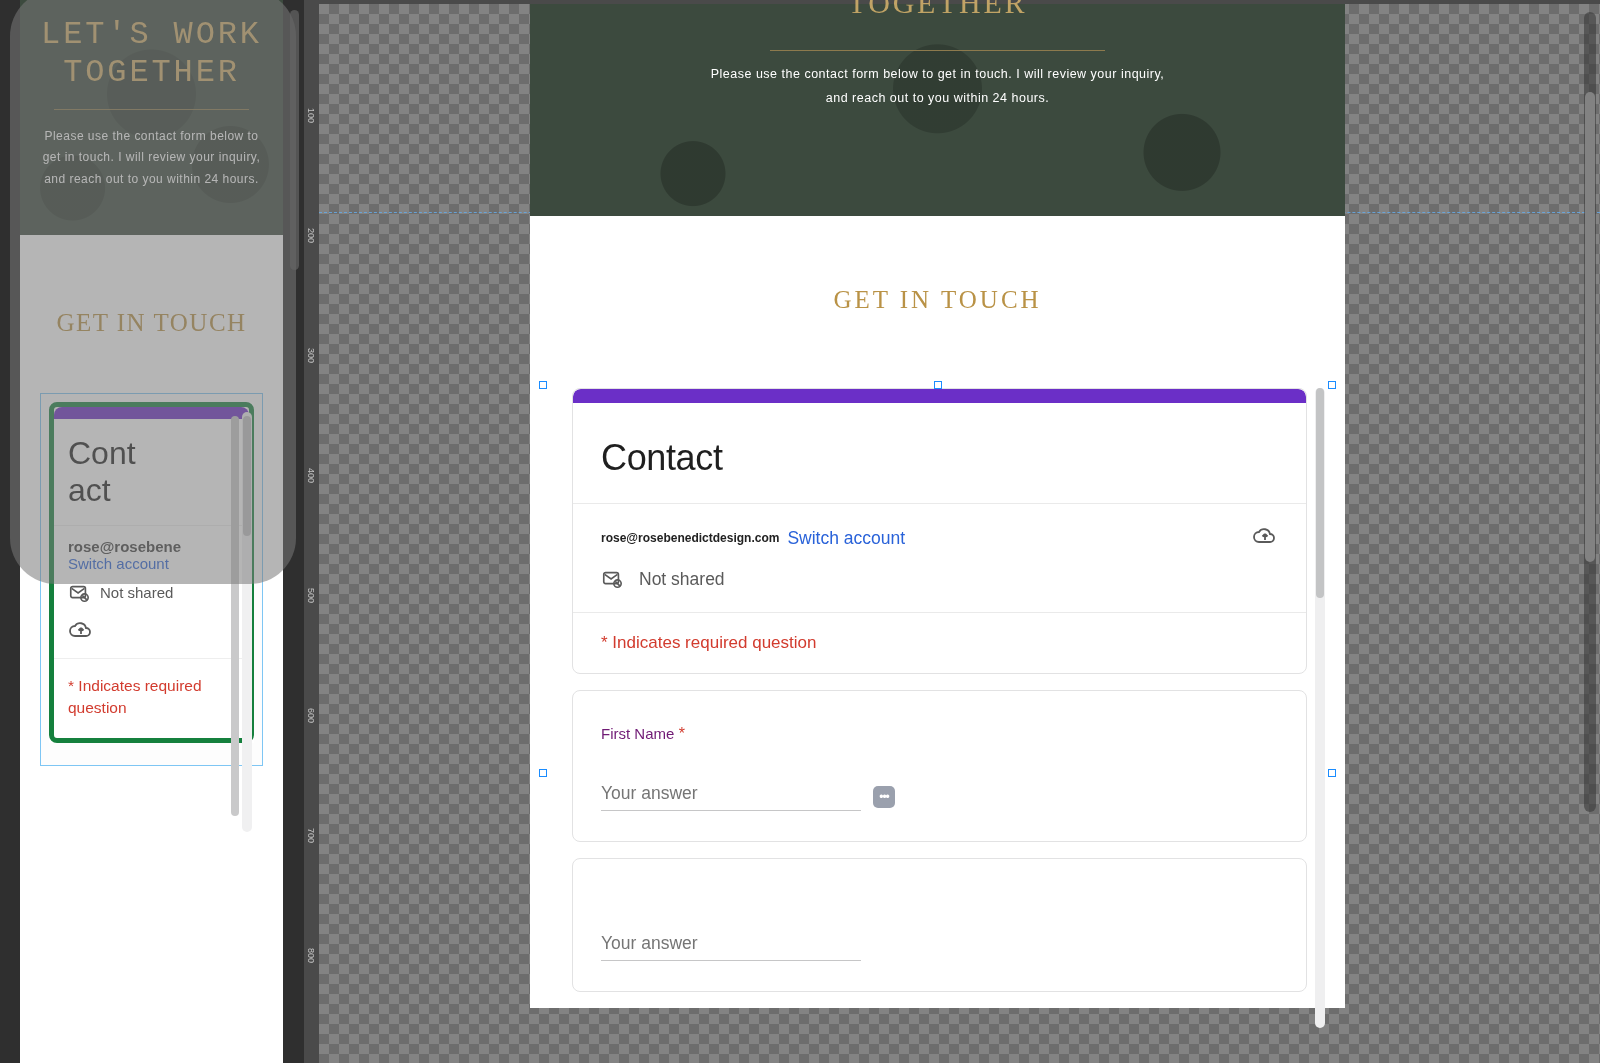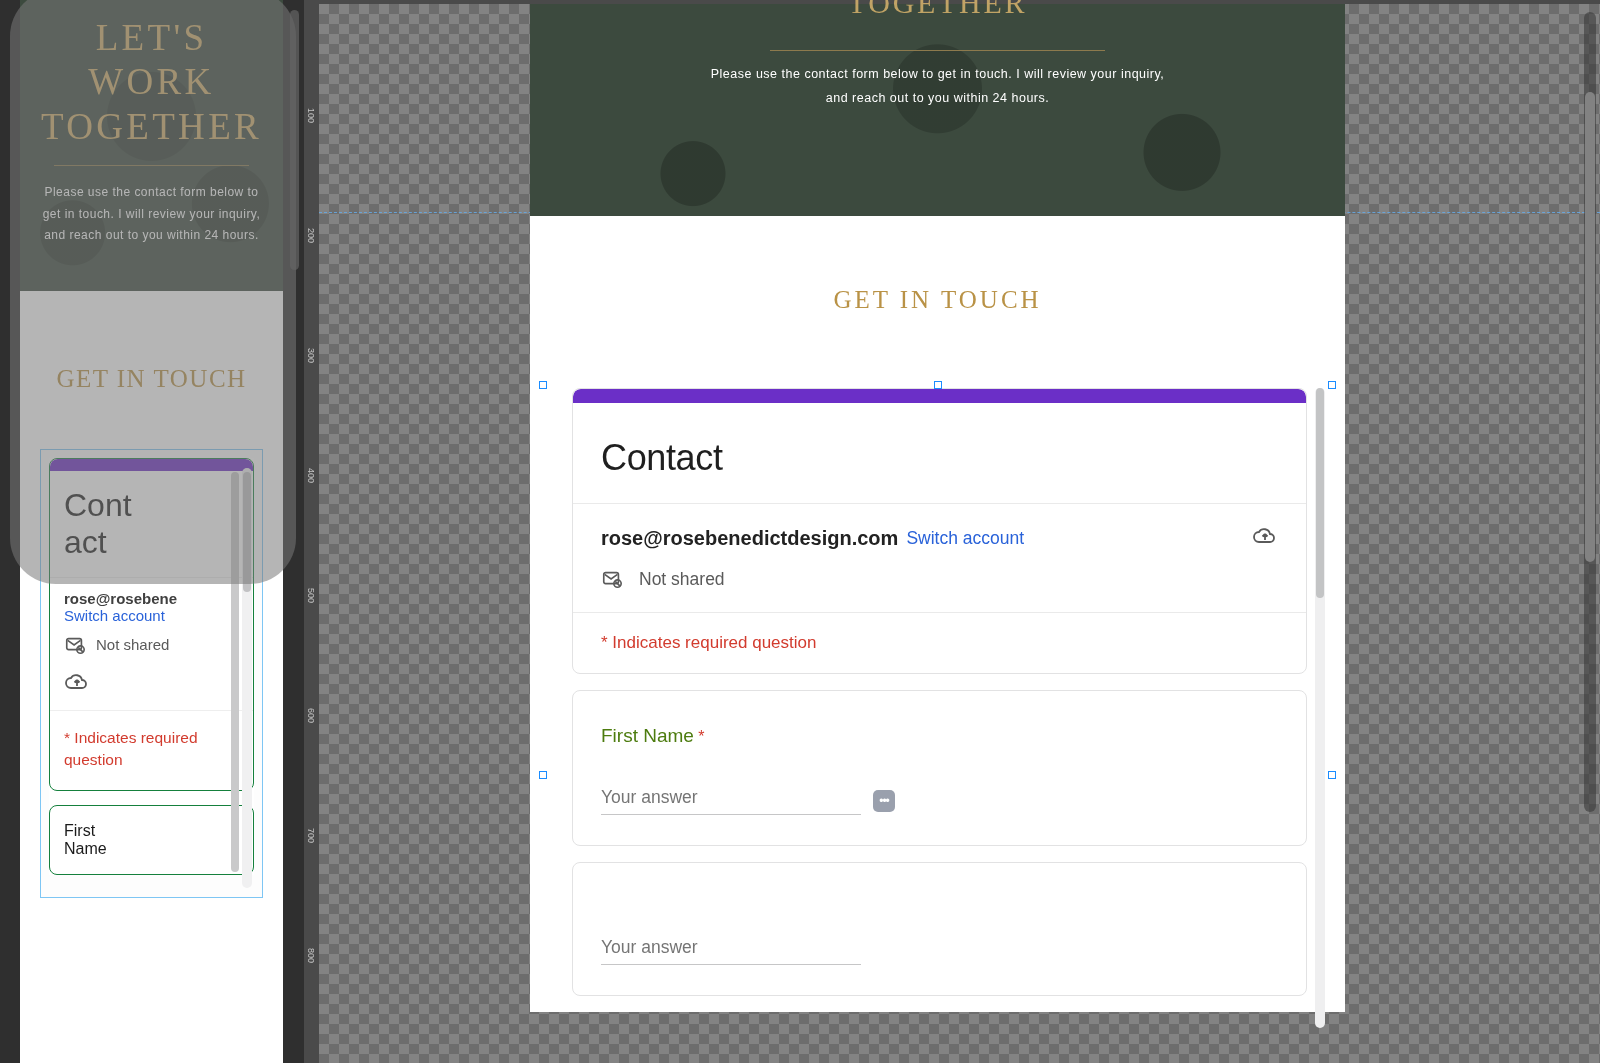--- a/index.html
+++ b/index.html
@@ -84,21 +84,21 @@
       radial-gradient(circle at 20% 80%, rgba(0,0,0,0.22) 0 32px, transparent 33px),
       radial-gradient(circle at 80% 70%, rgba(0,0,0,0.22) 0 38px, transparent 39px),
       radial-gradient(circle at 50% 40%, rgba(0,0,0,0.18) 0 44px, transparent 45px);
   }
   .hero-mobile .title, .hero-desktop .title {
     font-family: Georgia, "Times New Roman", serif;
     letter-spacing: 0.09em;
     color: #d3b06b;
     font-weight: 400;
   }
-  .hero-mobile .title { font-size: 37px; line-height: 1.2; }
+  .hero-mobile .title { font-size: 32px; line-height: 1.2; font-family: Liberation Mono, monospace; }
   .hero-mobile .hr { border: 0; border-top: 1px solid #8d7a4d; margin: 16px 24px; }
   .hero-mobile .sub { font-size: 12px; line-height: 1.8; letter-spacing: 0.04em; padding: 0 10px; }
   .section-title-m {
     font-family: Georgia, serif;
     color: #b99246;
     font-size: 25px;
     letter-spacing: 0.06em;
     text-align: center;
     padding: 74px 0 56px;
   }
@@ -109,21 +109,21 @@
     border: 1px solid #7ec6f4;
     padding: 8px;
     background: #fdfdfd;
   }
   .m-iframe {
     position: relative;
     background: #fff;
   }
   .m-card {
     background: #fff;
-    border: 1px solid #15803d;
+    border: 5px solid #15803d;
     border-radius: 8px;
     margin-bottom: 14px;
     overflow: hidden;
   }
   .m-card .purple { background: #6a2cc5; height: 12px; border-radius: 8px 8px 0 0;}
   .m-card .c-pad { padding: 16px 14px; }
   .m-card h1 { font-size: 32px; font-weight: 400; color: #1f1f1f; }
   .m-email { font-weight: 700; font-size: 15px; color: #404040; white-space: nowrap; overflow:hidden; text-overflow: ellipsis;}
   .m-link { color: #2962d9; font-size: 15px; }
   .m-ns { color: #5a5a5a; font-size: 15px; display:flex; align-items:center; gap:10px; margin-top: 10px;}
@@ -199,26 +199,26 @@
     border: 1px solid #e2e2e3;
     border-radius: 8px;
     margin-bottom: 16px;
     overflow: hidden;
   }
   .g-card.header .purple { background: #6b2fc7; height: 14px; border-radius: 8px 8px 0 0;}
   .g-pad { padding: 24px 28px; margin-top: 10px; }
   .g-divider { border-top: 1px solid #eaeaea; }
   .g-title { font-size: 36px; font-family: Arial, sans-serif; color: #1f1f1f; font-weight: 400; letter-spacing:-0.01em;}
   .g-email-row { display:flex; align-items:center; padding: 20px 28px 8px; gap:8px; }
-  .g-email { font-weight: 700; color: #222; font-size: 20px; }
+  .g-email { font-weight: 700; color: #222; font-size: 12px; }
   .g-link { color: #2962d9; font-size: 17.5px; }
   .g-cloud { margin-left: auto; }
   .g-ns-row { display:flex; align-items:center; gap:16px; padding: 8px 28px 22px; color:#5a5a5a; font-size:17.5px;}
   .g-req { color: #d23b2e; font-size: 17px; padding: 20px 28px; }
-  .q-label { font-size: 19px; color:#4d7c0f; }
+  .q-label { font-size: 15px; color:#701a75; }
   .q-star { color: #d23b2e; }
   .q-input { margin-top: 40px; display:flex; align-items:center; gap:12px; }
   .q-input .inp { width: 260px; border: 0; border-bottom: 1px solid #c6c6c7; font-size:17.5px; color:#777; padding-bottom:6px; background:transparent;}
   .chip { width:22px; height:22px; background:#9aa0ad; border-radius:5px; display:inline-flex; align-items:center; justify-content:center; color:#fff; font-size:12px; letter-spacing:-1px;}
   .iframe-scroll { position:absolute; right: 4px; top: 0; width: 10px; }
   .iframe-scroll .track { width:10px; height: 640px; background:#efeff0; border-radius:5px;}
   .iframe-scroll .thumb { position:absolute; top:0; left:1px; width:8px; height:210px; background:#c3c4c5; border-radius:4px;}
   .canvas-scroll { position:absolute; right:4px; top:8px; width:12px; height: 800px; }
   .canvas-scroll .tr { position:absolute; inset:0; background:#3a3a3a; border-radius:6px; opacity:0.6;}
   .canvas-scroll .th { position:absolute; top:80px; left:1px; width:10px; height:470px; background:#828282; border-radius:5px;}
@@ -267,26 +267,20 @@
             </div>
             <div class="m-cloud">
               <svg class="icon big" viewBox="0 0 26 22">
                   <path d="M7 17a5 5 0 010-10 6 6 0 0111 2 4 4 0 010 8H7z"></path>
                   <path d="M13 9v6m0-6l-2.5 2.5M13 9l2.5 2.5"></path>
                 </svg>
             </div>
           </div>
           <div class="c-pad" style="border-top:1px solid #eee; padding-top:16px; padding-bottom:18px;">
             <div class="m-required">* Indicates required question</div>
-          </div>
-        </div>
-        <div class="m-card">
-          <div class="c-pad m-row">
-            <span class="m-label">First<br>Name</span>
-            <span class="m-star">*</span>
           </div>
         </div>
       </div>
     </div>
   </div>
   <div class="mobile-scroll">
     <div class="mobile-scroll-thumb"></div>
   </div>
   <div class="phone-frame"></div>
 </div>

